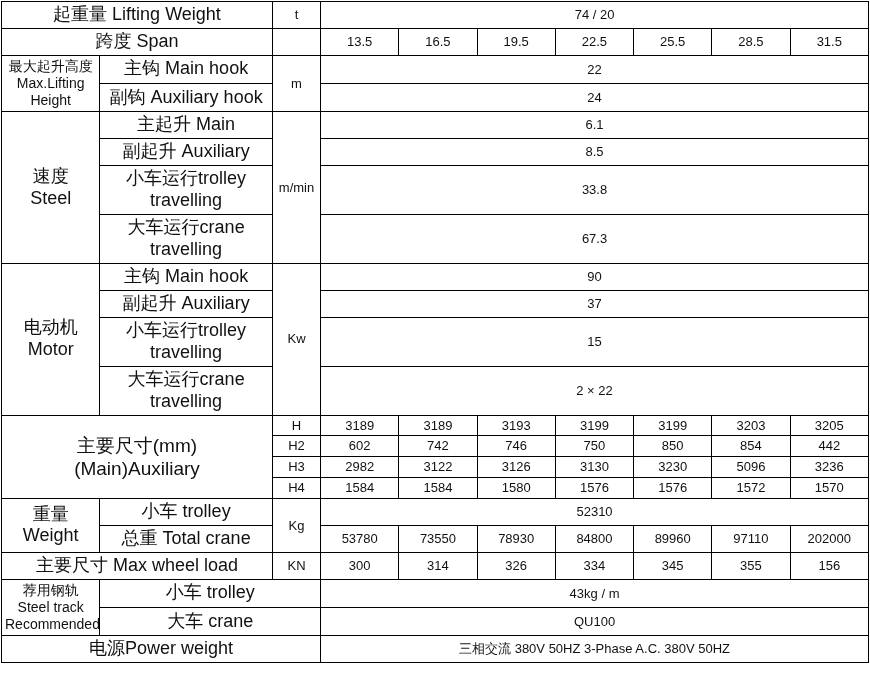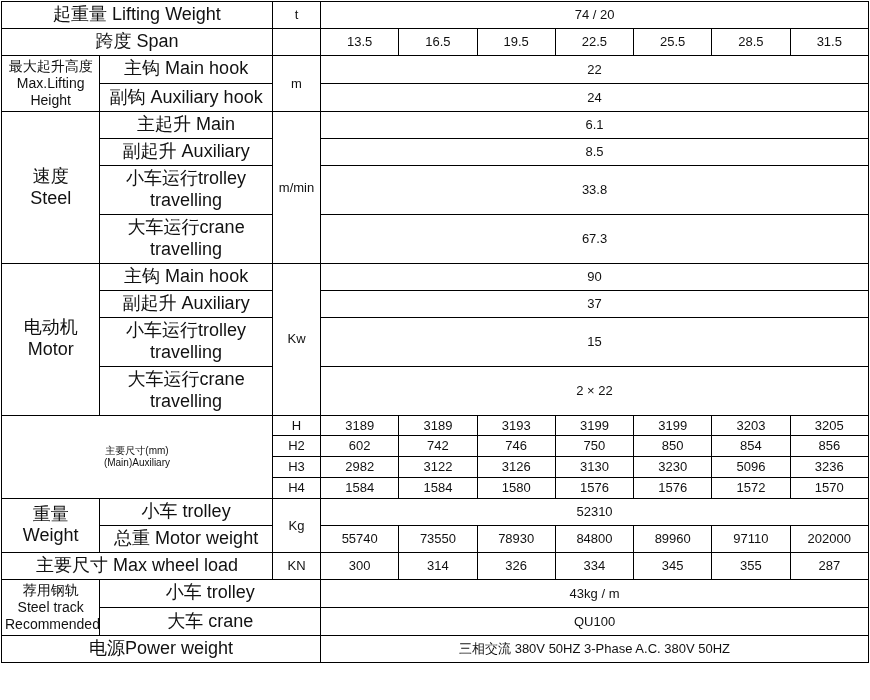--- a/index.html
+++ b/index.html
@@ -36,21 +36,21 @@
     font-size: 14px;
     line-height: 1.18;
   }
   .unit {
     font-size: 13px;
   }
   .val {
     font-size: 13px;
   }
   .dim-label {
-    font-size: 10px;
+    font-size: 19px;
     line-height: 1.35;
   }
 </style>
 </head>
 <body>
 
 <table class="spec">
   <colgroup>
     <col style="width:98px">
     <col style="width:172px">
@@ -157,21 +157,21 @@
       <td class="val">3205</td>
     </tr>
     <tr>
       <td class="unit">H2</td>
       <td class="val">602</td>
       <td class="val">742</td>
       <td class="val">746</td>
       <td class="val">750</td>
       <td class="val">850</td>
       <td class="val">854</td>
-      <td class="val">856</td>
+      <td class="val">442</td>
     </tr>
     <tr>
       <td class="unit">H3</td>
       <td class="val">2982</td>
       <td class="val">3122</td>
       <td class="val">3126</td>
       <td class="val">3130</td>
       <td class="val">3230</td>
       <td class="val">5096</td>
       <td class="val">3236</td>
@@ -187,40 +187,40 @@
       <td class="val">1570</td>
     </tr>
 
     <tr>
       <td rowspan="2" class="lbl">重量 Weight</td>
       <td class="lbl">小车 trolley</td>
       <td rowspan="2" class="unit">Kg</td>
       <td colspan="7" class="val">52310</td>
     </tr>
     <tr>
-      <td class="lbl">总重 Motor weight</td>
-      <td class="val">55740</td>
+      <td class="lbl">总重 Total crane</td>
+      <td class="val">53780</td>
       <td class="val">73550</td>
       <td class="val">78930</td>
       <td class="val">84800</td>
       <td class="val">89960</td>
       <td class="val">97110</td>
       <td class="val">202000</td>
     </tr>
 
     <tr>
       <td colspan="2" class="lbl">主要尺寸 Max wheel load</td>
       <td class="unit">KN</td>
       <td class="val">300</td>
       <td class="val">314</td>
       <td class="val">326</td>
       <td class="val">334</td>
       <td class="val">345</td>
       <td class="val">355</td>
-      <td class="val">287</td>
+      <td class="val">156</td>
     </tr>
 
     <tr>
       <td rowspan="2" class="lbl-sm">
         <div>荐用钢轨</div>
         <div>Steel track</div>
         <div>Recommended</div>
       </td>
       <td colspan="2" class="lbl">小车 trolley</td>
       <td colspan="7" class="val">43kg / m</td>

